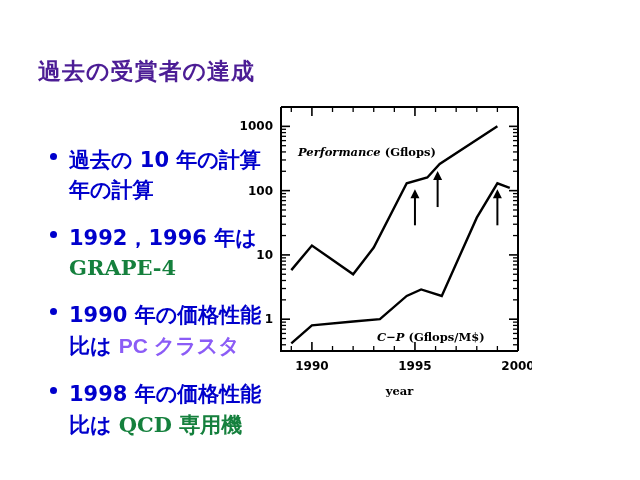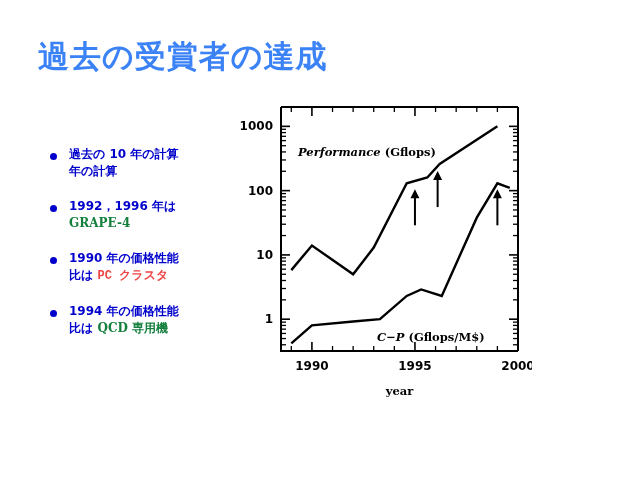--- a/index.html
+++ b/index.html
@@ -11,62 +11,62 @@
     position: relative;
     width: 640px;
     height: 480px;
     background: #ffffff;
     overflow: hidden;
     font-family: "Liberation Sans", sans-serif;
   }
   #title {
     position: absolute;
     left: 38px;
-    top: 36px;
+    top: 56px;
     font-family: "DejaVu Sans", sans-serif;
-    font-size: 31px;
-    font-weight: bold;
-    color: #3b82f6;
+    font-size: 23px;
+    font-weight: bold;
+    color: #4c1d95;
     letter-spacing: 1px;
     white-space: nowrap;
   }
   #bullets {
     position: absolute;
     left: 50px;
     top: 146px;
     width: 225px;
   }
   .bullet {
     position: relative;
     margin-bottom: 18px;
     padding-left: 19px;
     font-family: "DejaVu Sans", sans-serif;
-    font-size: 12px;
+    font-size: 21px;
     font-weight: bold;
     line-height: 1.42;
     color: #0000cc;
   }
   .bullet .dot {
     position: absolute;
     left: 0px;
     top: 7px;
     width: 7px;
     height: 7px;
     border-radius: 50%;
     background: #0000cc;
   }
   .bullet .line { display: block; white-space: nowrap; }
   .kw-red {
     color: #15803d;
     font-family: "DejaVu Serif", serif;
     font-weight: bold;
   }
   .kw-green {
-    color: #ef4444;
-    font-family: Liberation Mono, monospace;
+    color: #8b5cf6;
+    font-family: Liberation Sans, sans-serif;
     font-weight: bold;
   }
   #chart {
     position: absolute;
     left: 222px;
     top: 96px;
   }
   .axis-line {
     stroke: #000000;
     stroke-width: 2;
@@ -129,21 +129,21 @@
     </div>
 
     <div class="bullet">
       <span class="dot"></span>
       <span class="line">1990 年の価格性能</span>
       <span class="line"><span>比は </span><span class="kw-green">PC クラスタ</span></span>
     </div>
 
     <div class="bullet">
       <span class="dot"></span>
-      <span class="line">1994 年の価格性能</span>
+      <span class="line">1998 年の価格性能</span>
       <span class="line"><span>比は </span><span class="kw-red">QCD 専用機</span></span>
     </div>
 
   </div>
 
   <svg id="chart" width="310" height="320" viewBox="0 0 310 320">
     <g id="chart-ticks">
         <line x1="59" y1="223.1909320794535" x2="68" y2="223.1909320794535" class="tick"></line>
         <line x1="296" y1="223.1909320794535" x2="287" y2="223.1909320794535" class="tick"></line>
         <line x1="59" y1="203.84065793843777" x2="64" y2="203.84065793843777" class="tick-minor"></line>

